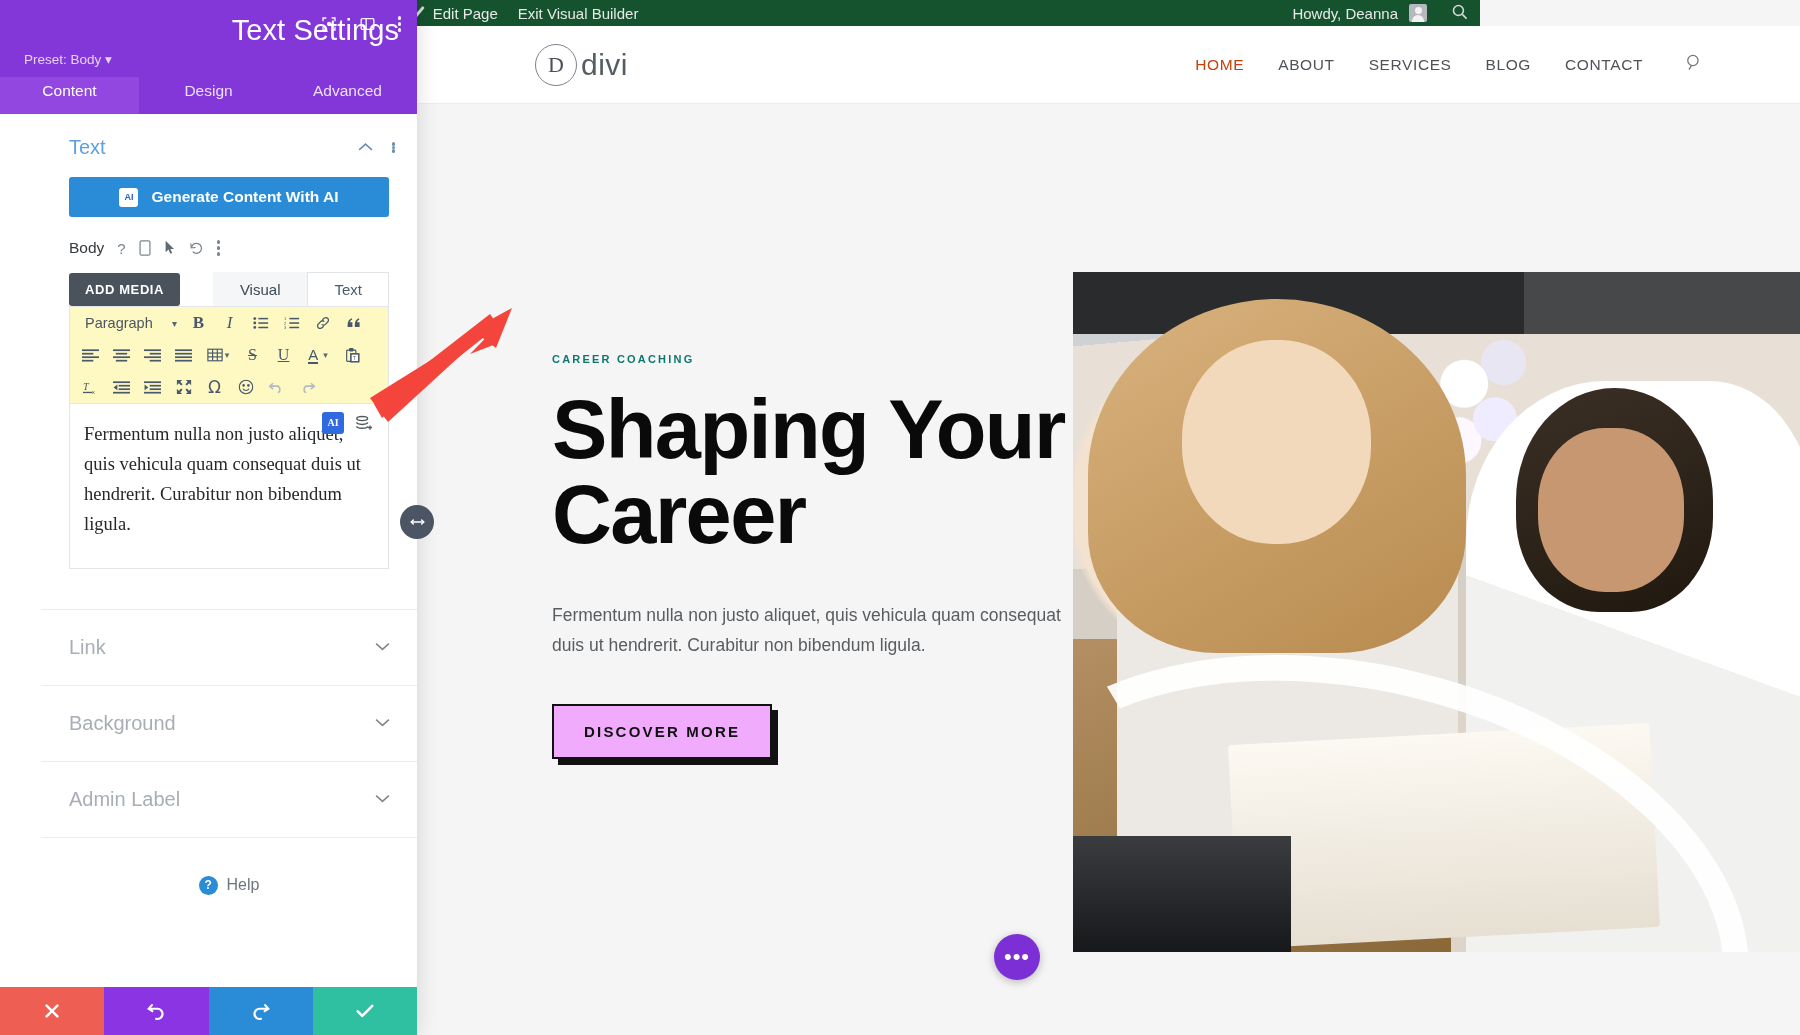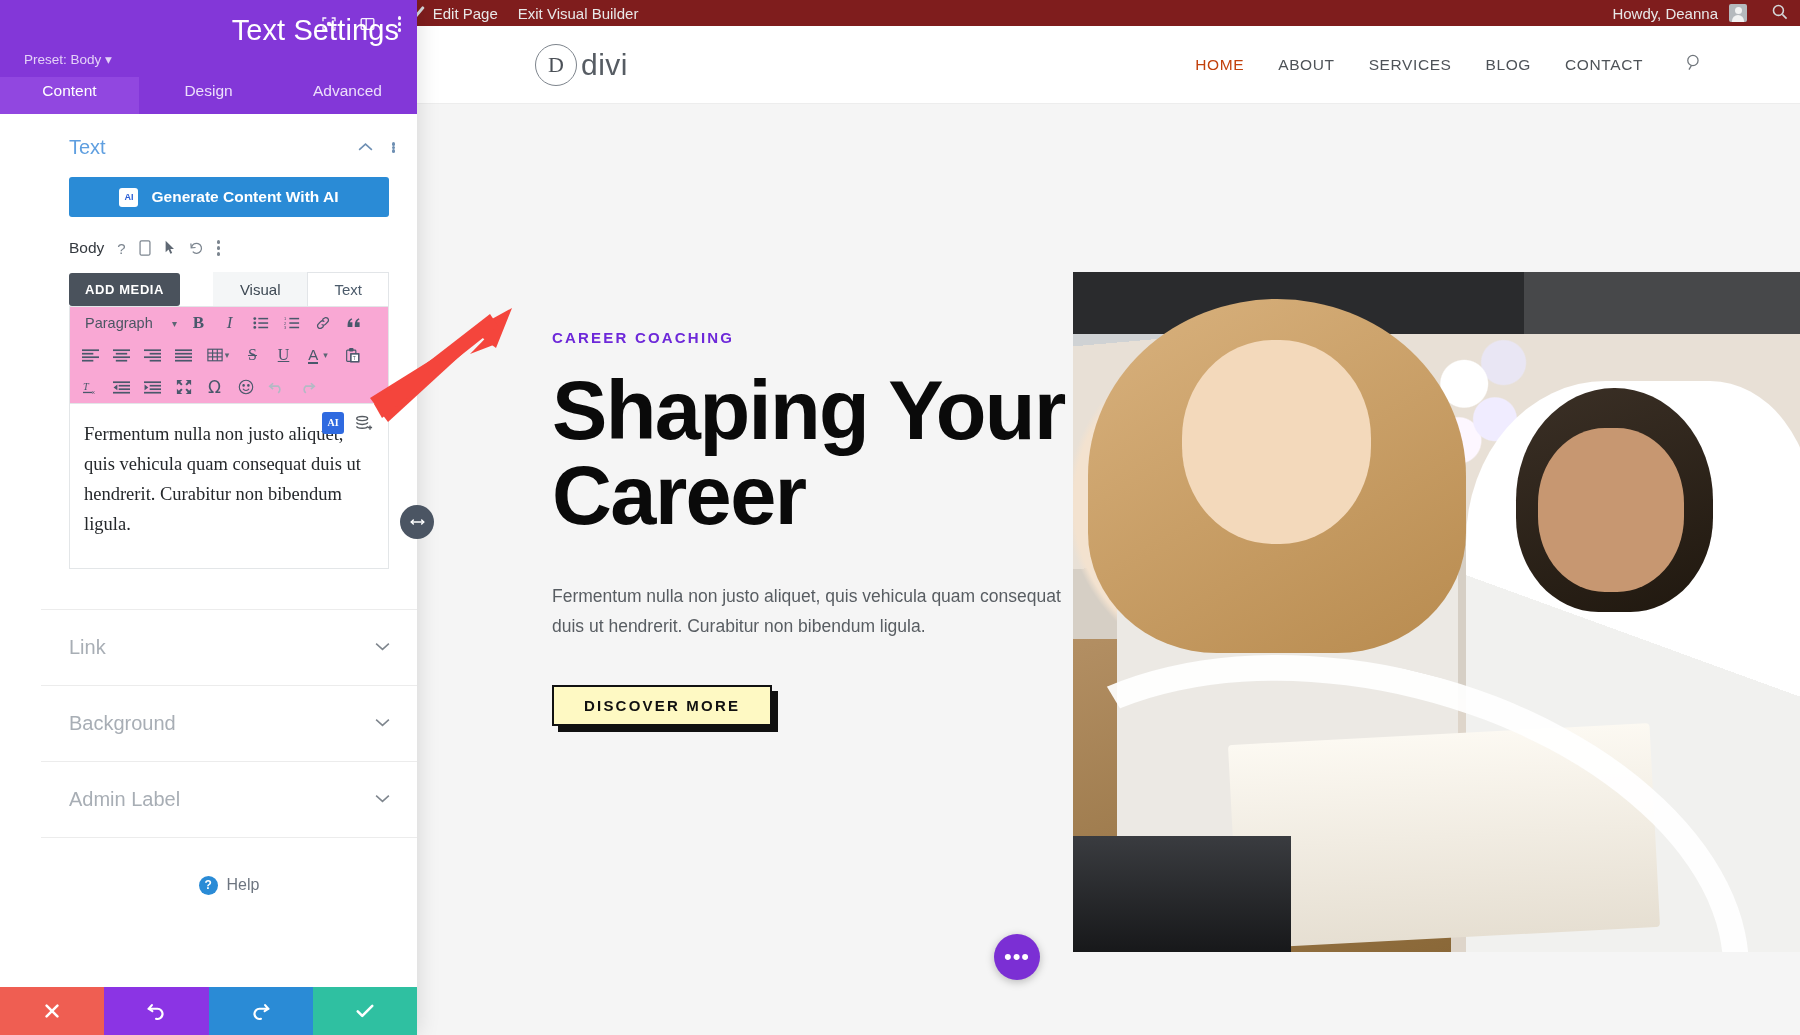--- a/index.html
+++ b/index.html
@@ -6,22 +6,22 @@
   html, body {
     width: 1800px; height: 1035px;
     overflow: hidden;
     font-family: "Liberation Sans", sans-serif;
     background: #f5f5f5;
   }
 
   
   #adminbar {
     position: absolute; top: 0; left: 0;
-    width: 1800px; height: 26px;
-    background: #7f1d1d;
+    width: 1480px; height: 26px;
+    background: #14532d;
     display: flex; align-items: center;
     color: #eee; font-size: 15px;
     z-index: 40;
   }
   #adminbar .ab-left { display: flex; align-items: center; }
   #adminbar .ab-right { margin-left: auto; display: flex; align-items: center; padding-right: 12px; }
   .ab-item {
     display: flex; align-items: center; gap: 7px;
     padding: 0 10px; height: 26px; color: #e8e8e8;
     font-size: 15px; white-space: nowrap;
@@ -162,21 +162,21 @@
   }
   .vt-tabs { margin-left: auto; display: flex; align-items: flex-end; }
   .vt-tab {
     padding: 8px 26px; font-size: 15px; color: #4c5b6b; cursor: pointer;
     border: 1px solid transparent; border-bottom: none;
   }
   .vt-tab.active { background: #f4f6f7; color: #3d4853; }
   .vt-tab.inactive { background: #fff; border-color:#e2e5e8; }
 
   .tmce {
-    border: 1px solid #e3e6e8; background: #f9a8d4;
+    border: 1px solid #e3e6e8; background: #fef9c3;
   }
   .tmce-row {
     display: flex; align-items: center; gap: 0; padding: 3px 5px;
     flex-wrap: nowrap;
   }
   .tbtn {
     width: 31px; height: 26px; display: flex; align-items: center; justify-content: center;
     color: #49586b; font-size: 15px; cursor: pointer;
   }
   .tbtn.dim { color: #b2bac4; }
@@ -261,35 +261,35 @@
   .site-nav a {
     font-size: 15.5px; letter-spacing: .6px; color: #4e5358; text-decoration: none;
     font-weight: 500;
   }
   .site-nav a.cur { color: #c2410c; }
   .nav-search { color: #6f757b; font-size: 19px; margin-left: 8px; }
 
   .hero { position: relative; height: 931px; background: #f5f5f5; }
   .hero-text { position: absolute; left: 135px; top: 225px; width: 560px; }
   .eyebrow {
-    font-size: 15px; font-weight: 700; letter-spacing: 2.2px; color: #6d28d9;
+    font-size: 11px; font-weight: 700; letter-spacing: 2.2px; color: #0f766e; margin-top: 24px;
   }
   .hero-h1 {
     font-size: 83px; line-height: 1.03; font-weight: 700; color: #0a0a0a;
     letter-spacing: -1.6px; margin-top: 22px;
   }
   .hero-p {
     margin-top: 42px; font-size: 17.5px; line-height: 1.72; color: #585d62;
     width: 530px;
   }
   .cta {
     margin-top: 44px; display: inline-block; position: relative;
   }
   .cta .box {
-    border: 2px solid #111; background: #fef9c3; padding: 10px 30px;
+    border: 2px solid #111; background: #f0abfc; padding: 17px 30px;
     font-size: 15px; font-weight: 700; letter-spacing: 2.2px; color: #111;
     position: relative; z-index: 2; cursor: pointer;
   }
   .cta .shadow {
     position: absolute; left: 6px; top: 6px; right: -6px; bottom: -6px;
     background: #111; z-index: 1;
   }
 
   .hero-img {
     position: absolute; left: 656px; top: 168px; right: 0; height: 680px;

